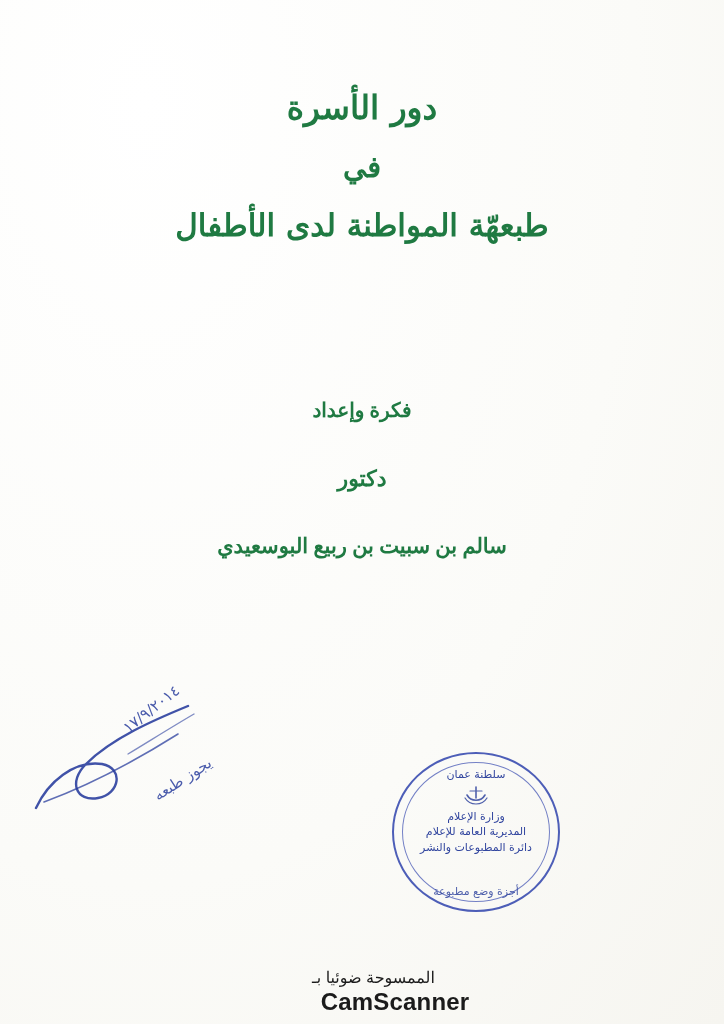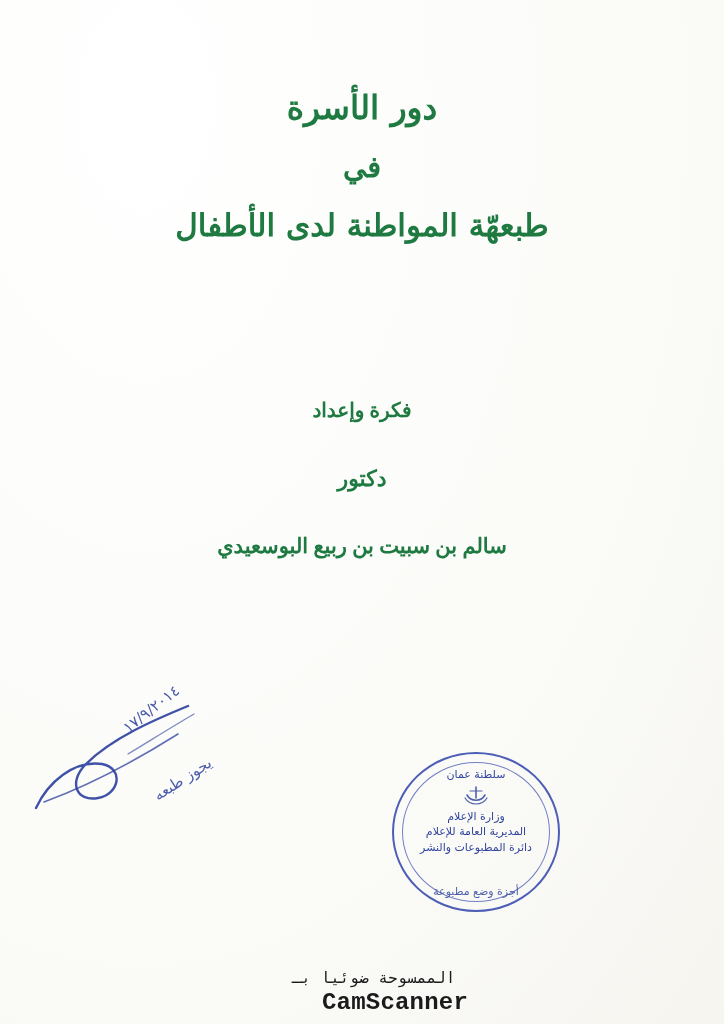--- a/index.html
+++ b/index.html
@@ -187,21 +187,21 @@
   }
   
   .footer {
     position: absolute;
     left: 0;
     right: 0;
     bottom: 8px;
     text-align: center;
     direction: rtl;
     color: #1b1b1b;
-    font-family: Liberation Mono, monospace;
+    font-family: Liberation Sans, sans-serif;
     margin-left: 23px;
   }
   .footer-line {
     font-size: 16px;
     line-height: 1.25;
   }
   .footer-brand {
     font-size: 24px;
     font-weight: bold;
     letter-spacing: .2px;

